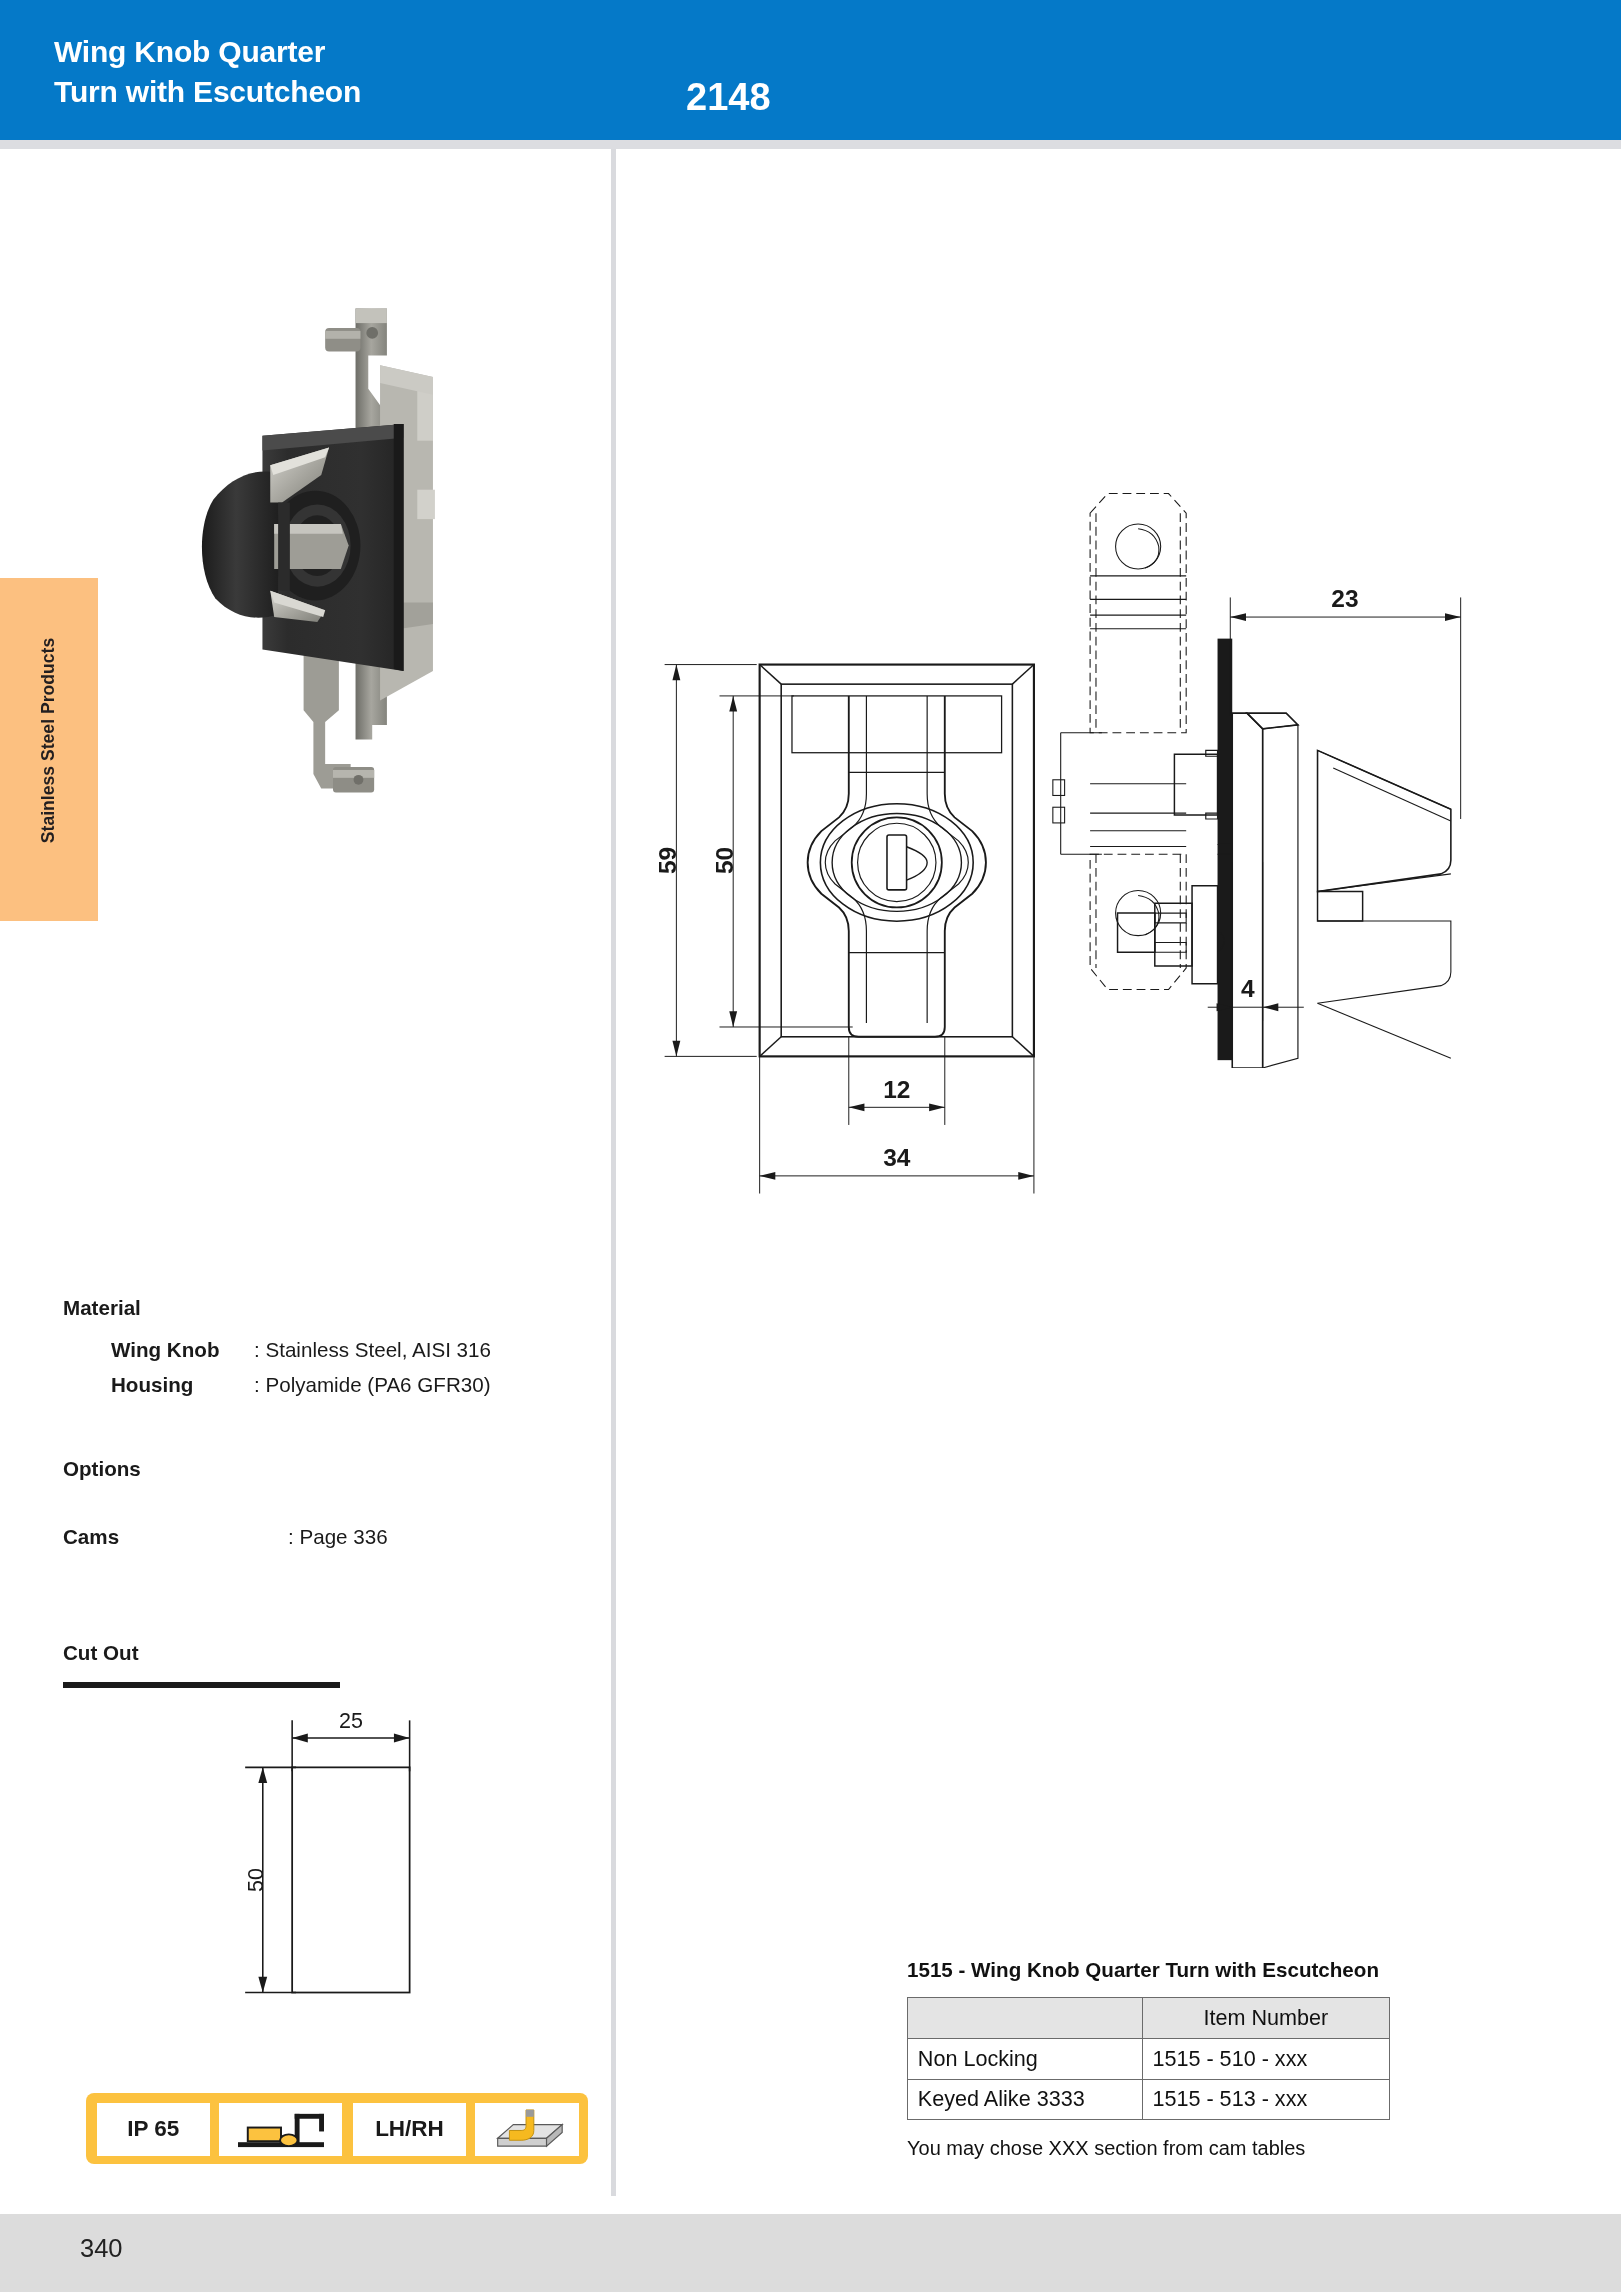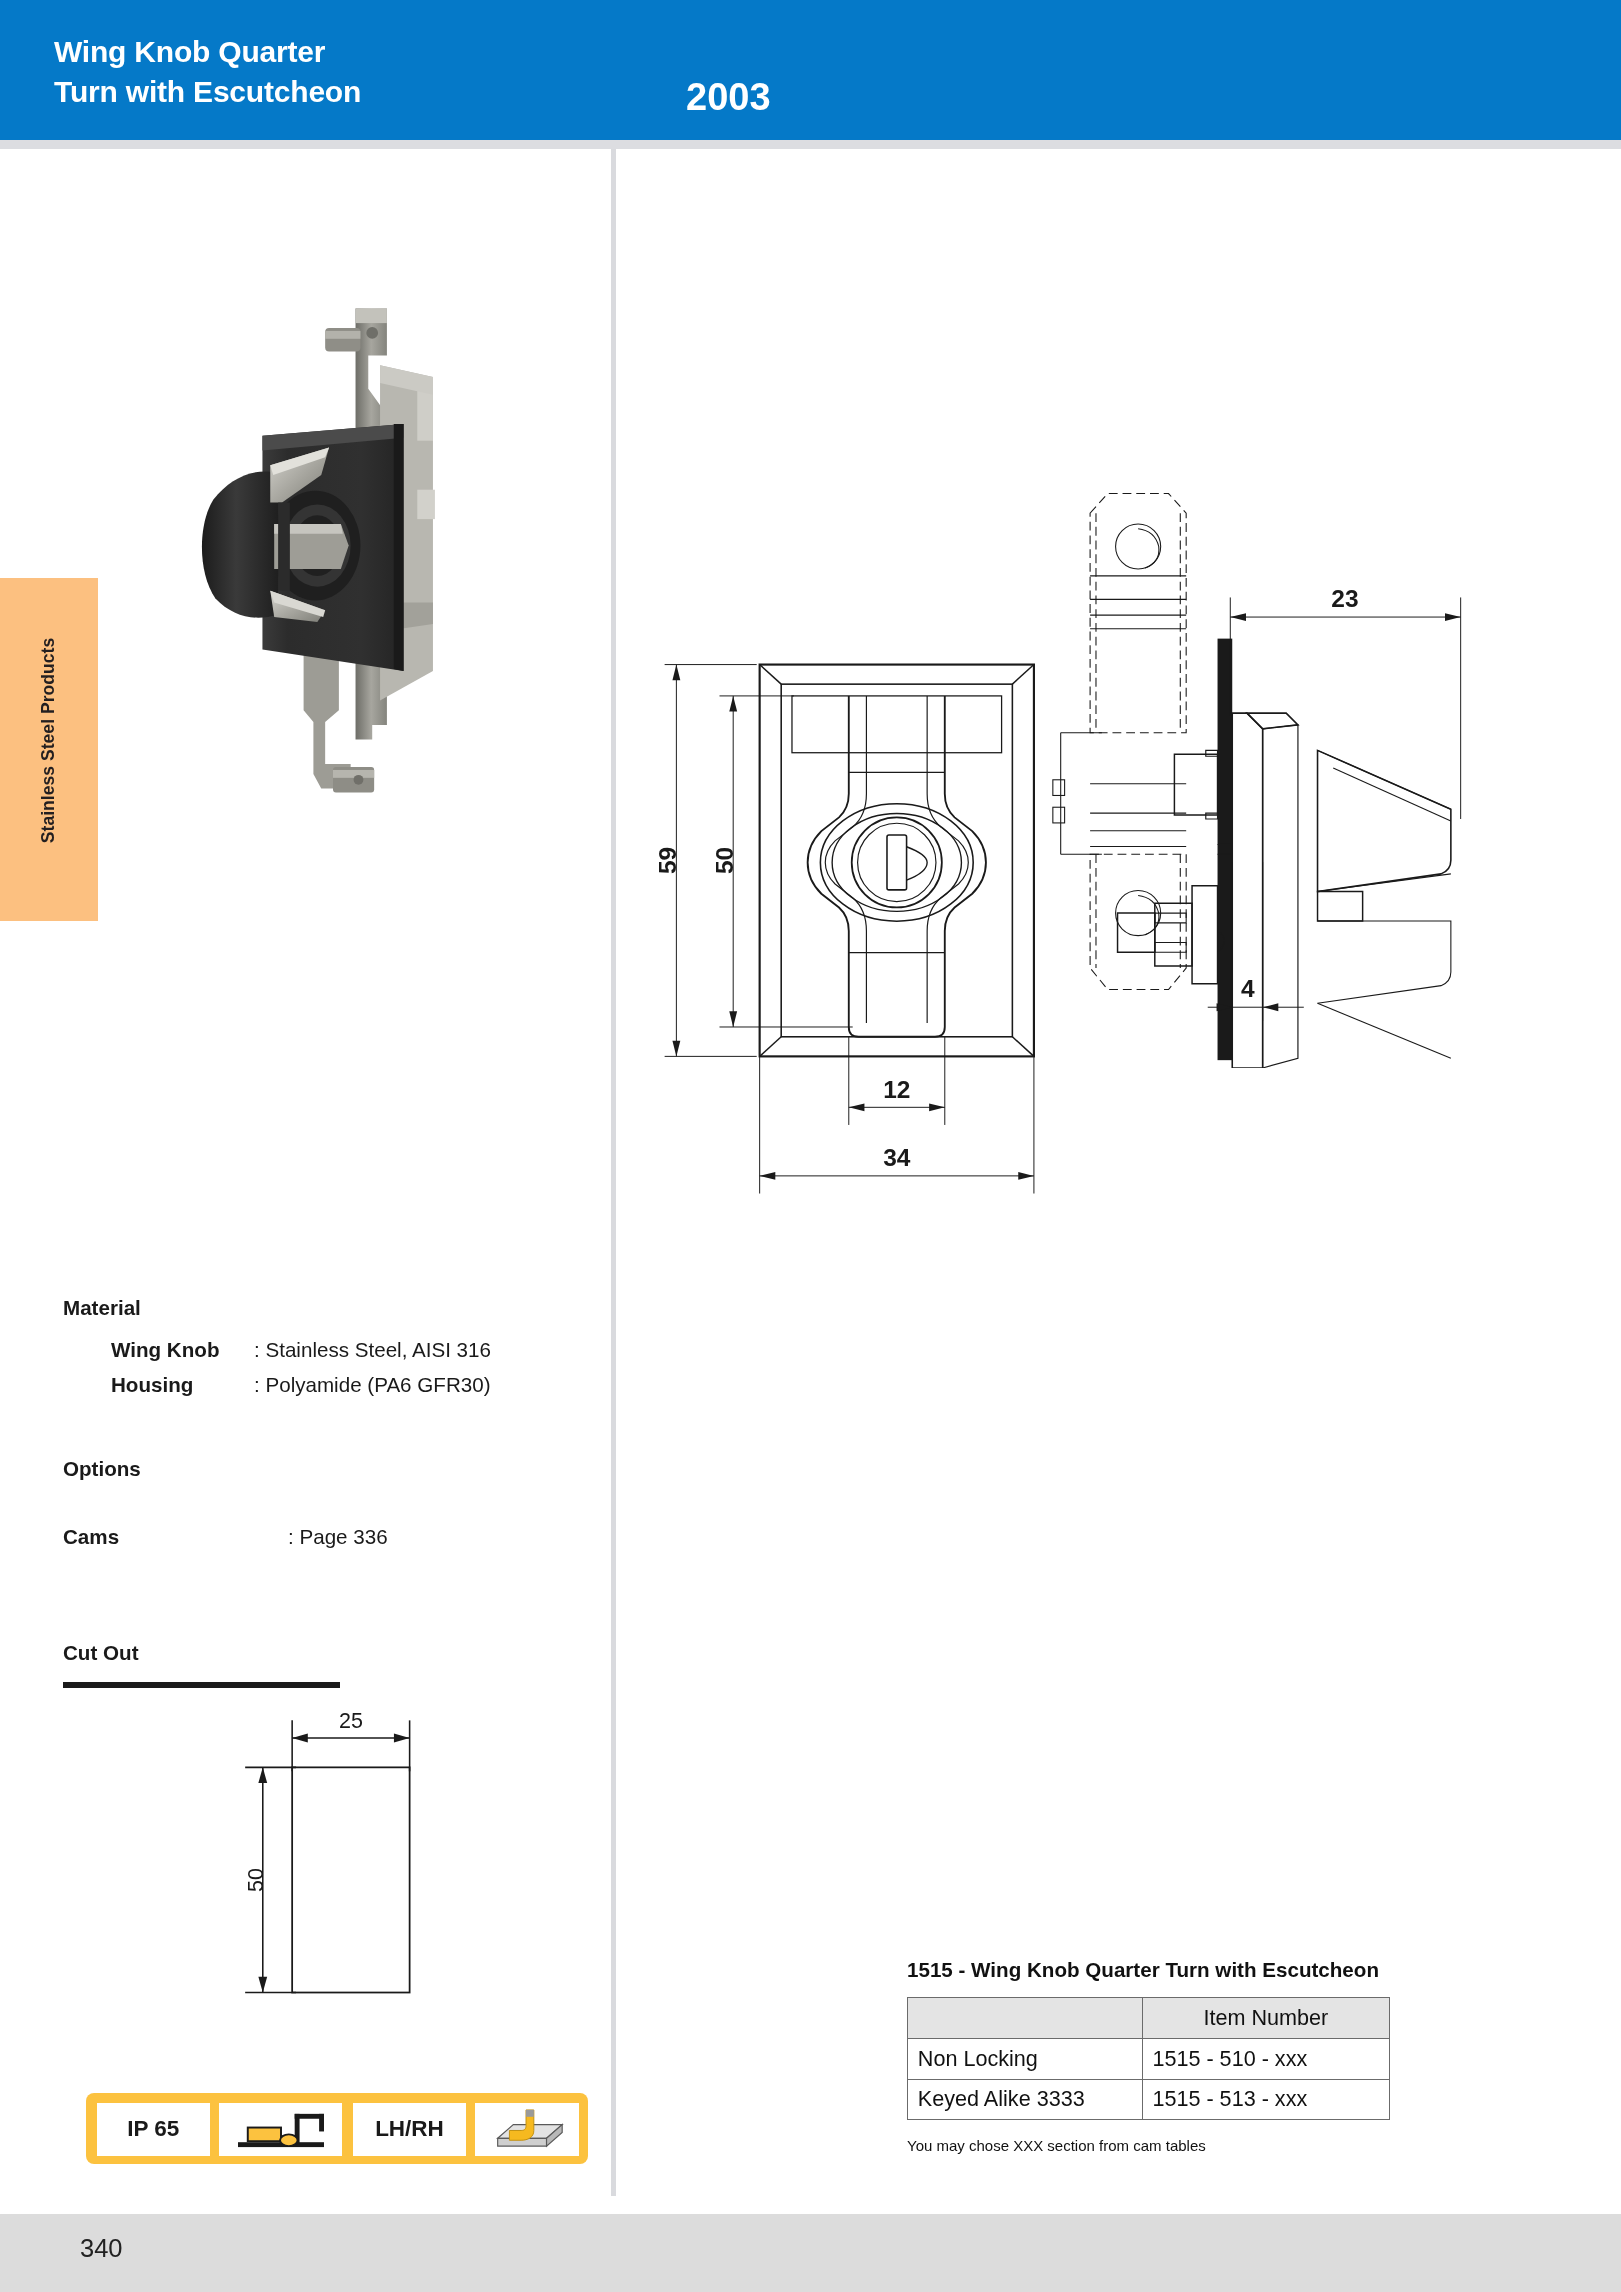--- a/index.html
+++ b/index.html
@@ -111,21 +111,21 @@
     font-weight:normal;
     text-align:left;
     background:#ffffff;
   }
   .ord-table .hd{background:#e4e4e4;text-align:center;font-weight:normal;}
   .ord-table .blank{background:#e4e4e4;}
   .ord-c1{width:214px;}
   .ord-c2{width:227px;}
   .ord-note{
     position:absolute;left:907px;top:2137px;
-    font-size:15px;color:#111;white-space:nowrap;
+    font-size:20px;color:#111;white-space:nowrap;
   }
 
   
   .footer{
     position:absolute;left:0;top:2214px;width:1621px;height:78px;
     background:#dcdcdc;
   }
   .footer-page{
     position:absolute;left:80px;top:19.6px;
     font-size:25.5px;color:#222;
@@ -140,21 +140,21 @@
 </head>
 <body>
 
 <div class="page">
 
   <div class="header">
     <div class="hdr-title">
       <div>Wing Knob Quarter</div>
       <div>Turn with Escutcheon</div>
     </div>
-    <div class="hdr-code">2003</div>
+    <div class="hdr-code">2148</div>
   </div>
   <div class="hdr-underline"></div>
 
   <div class="v-divider"></div>
 
   <div class="side-tab">
     <div class="side-tab-label">Stainless Steel Products</div>
   </div>
 
   <div class="photo">

